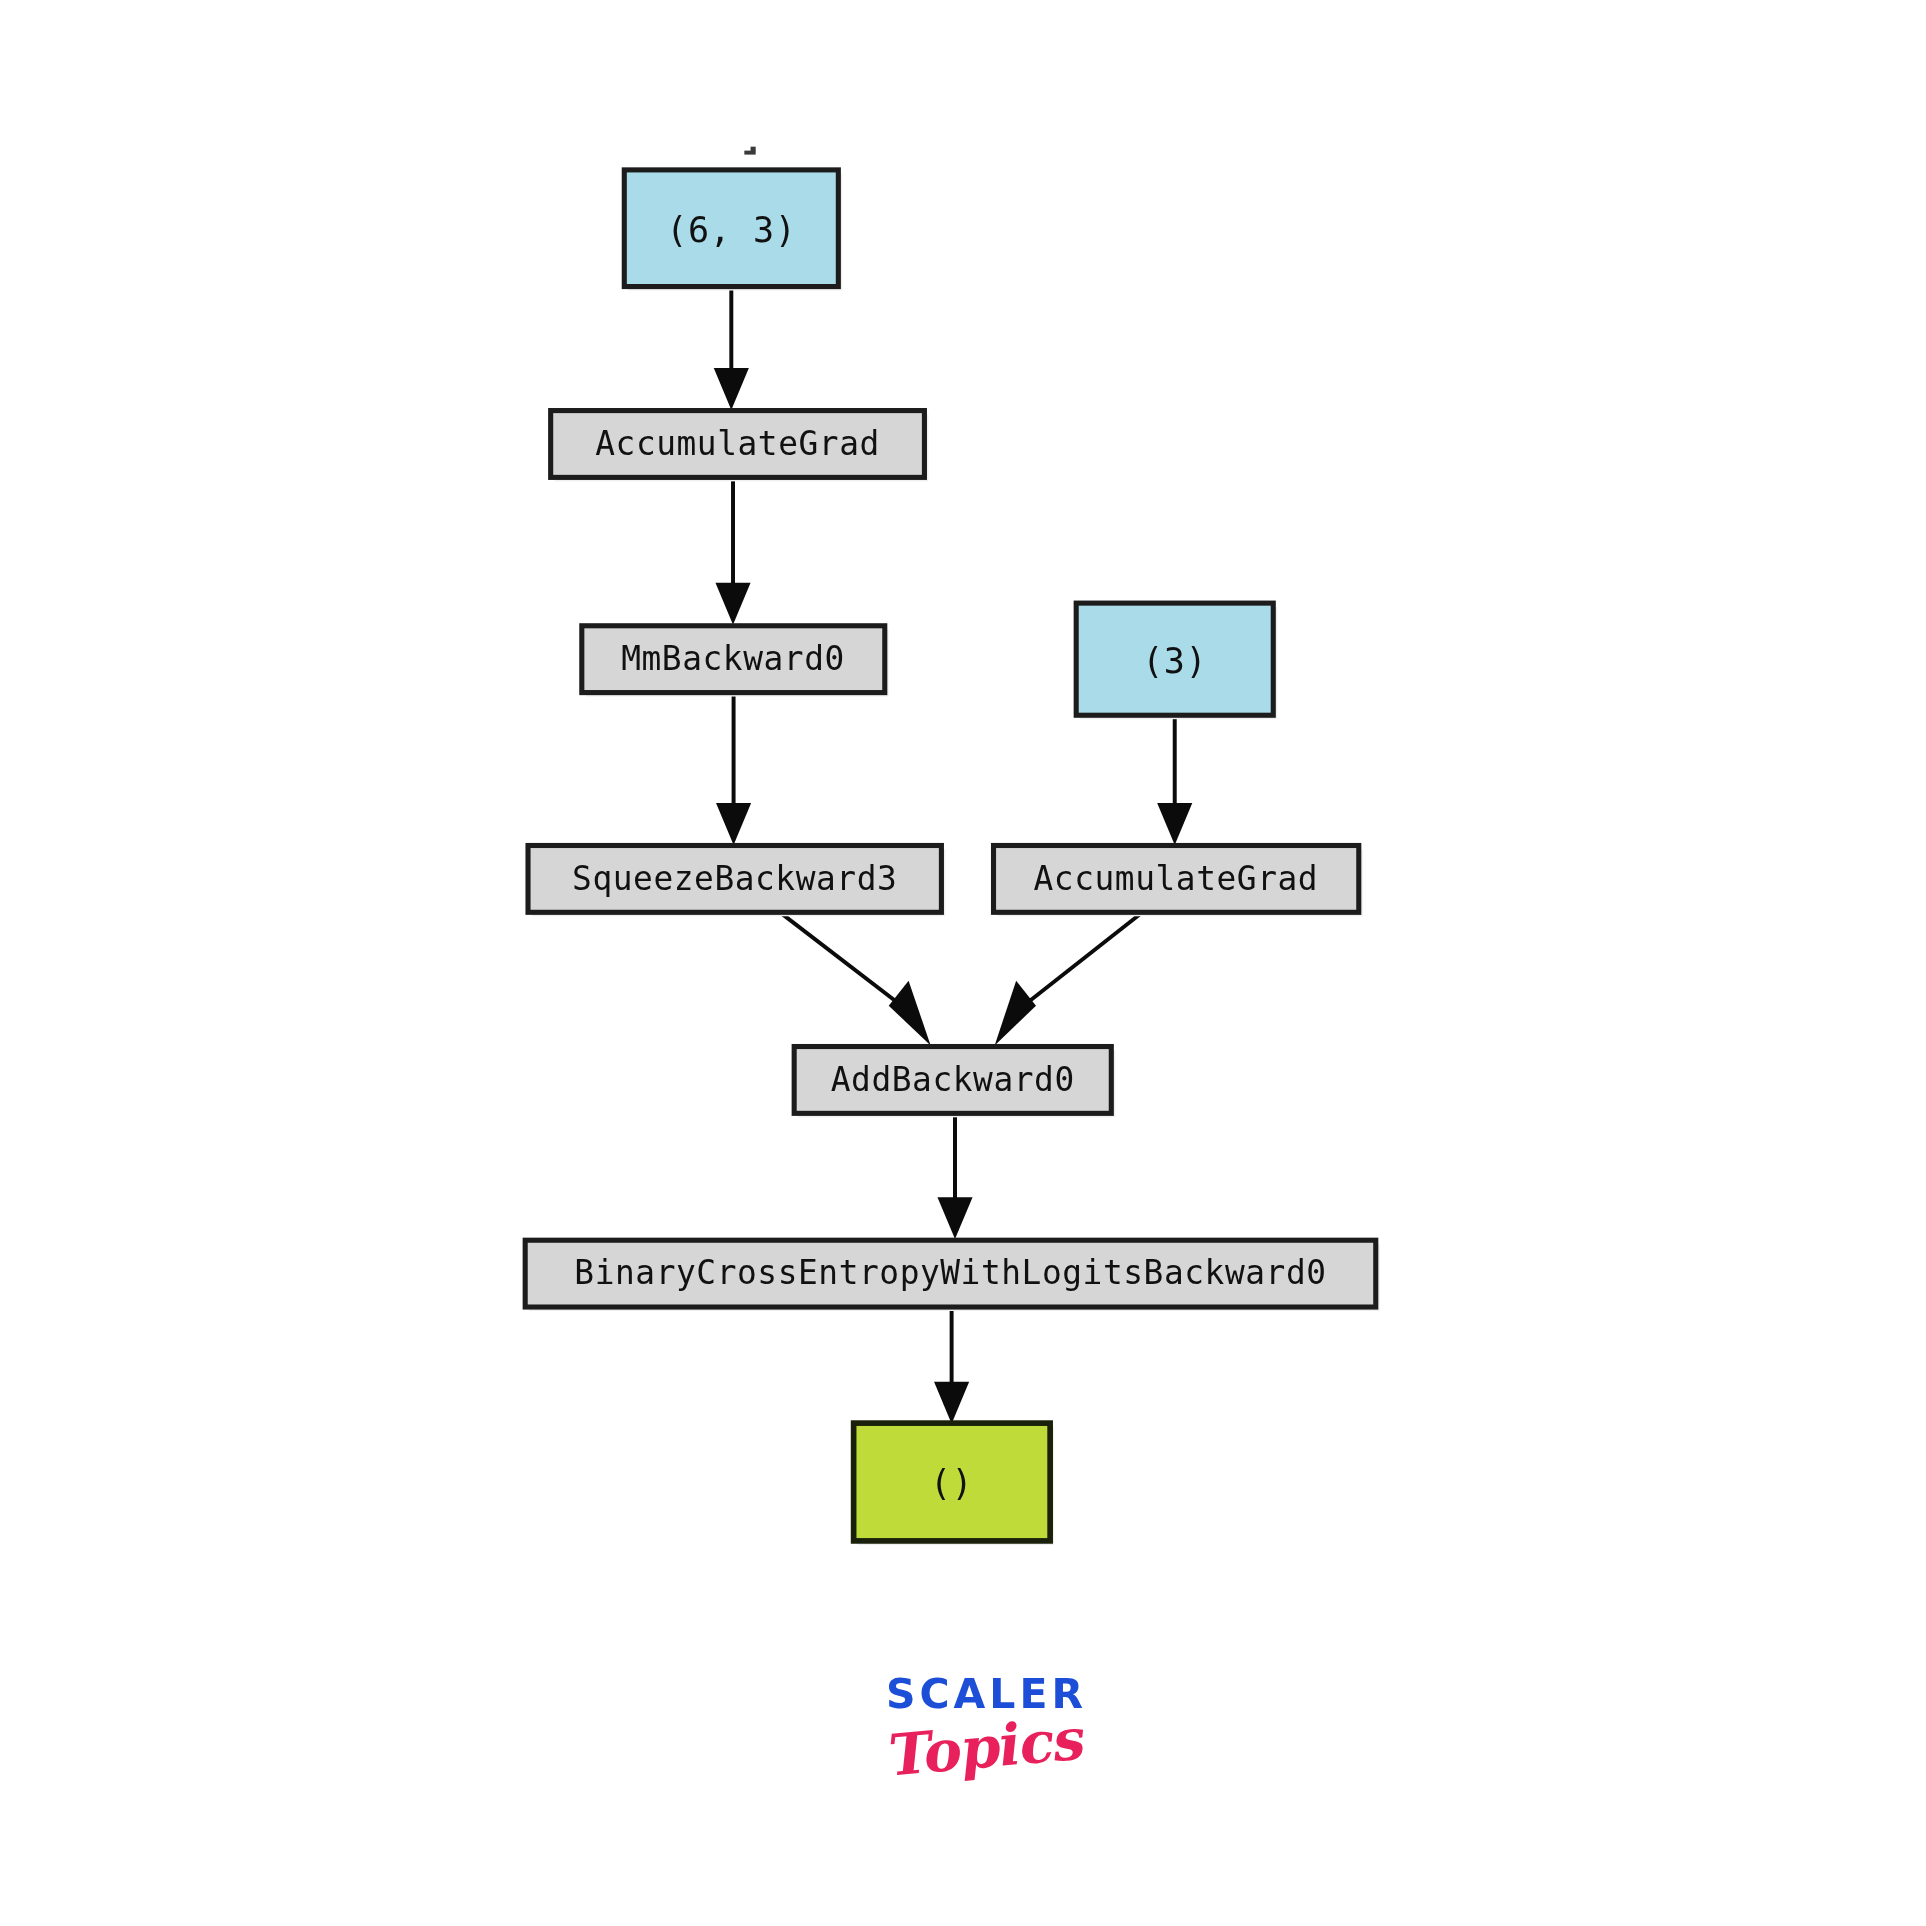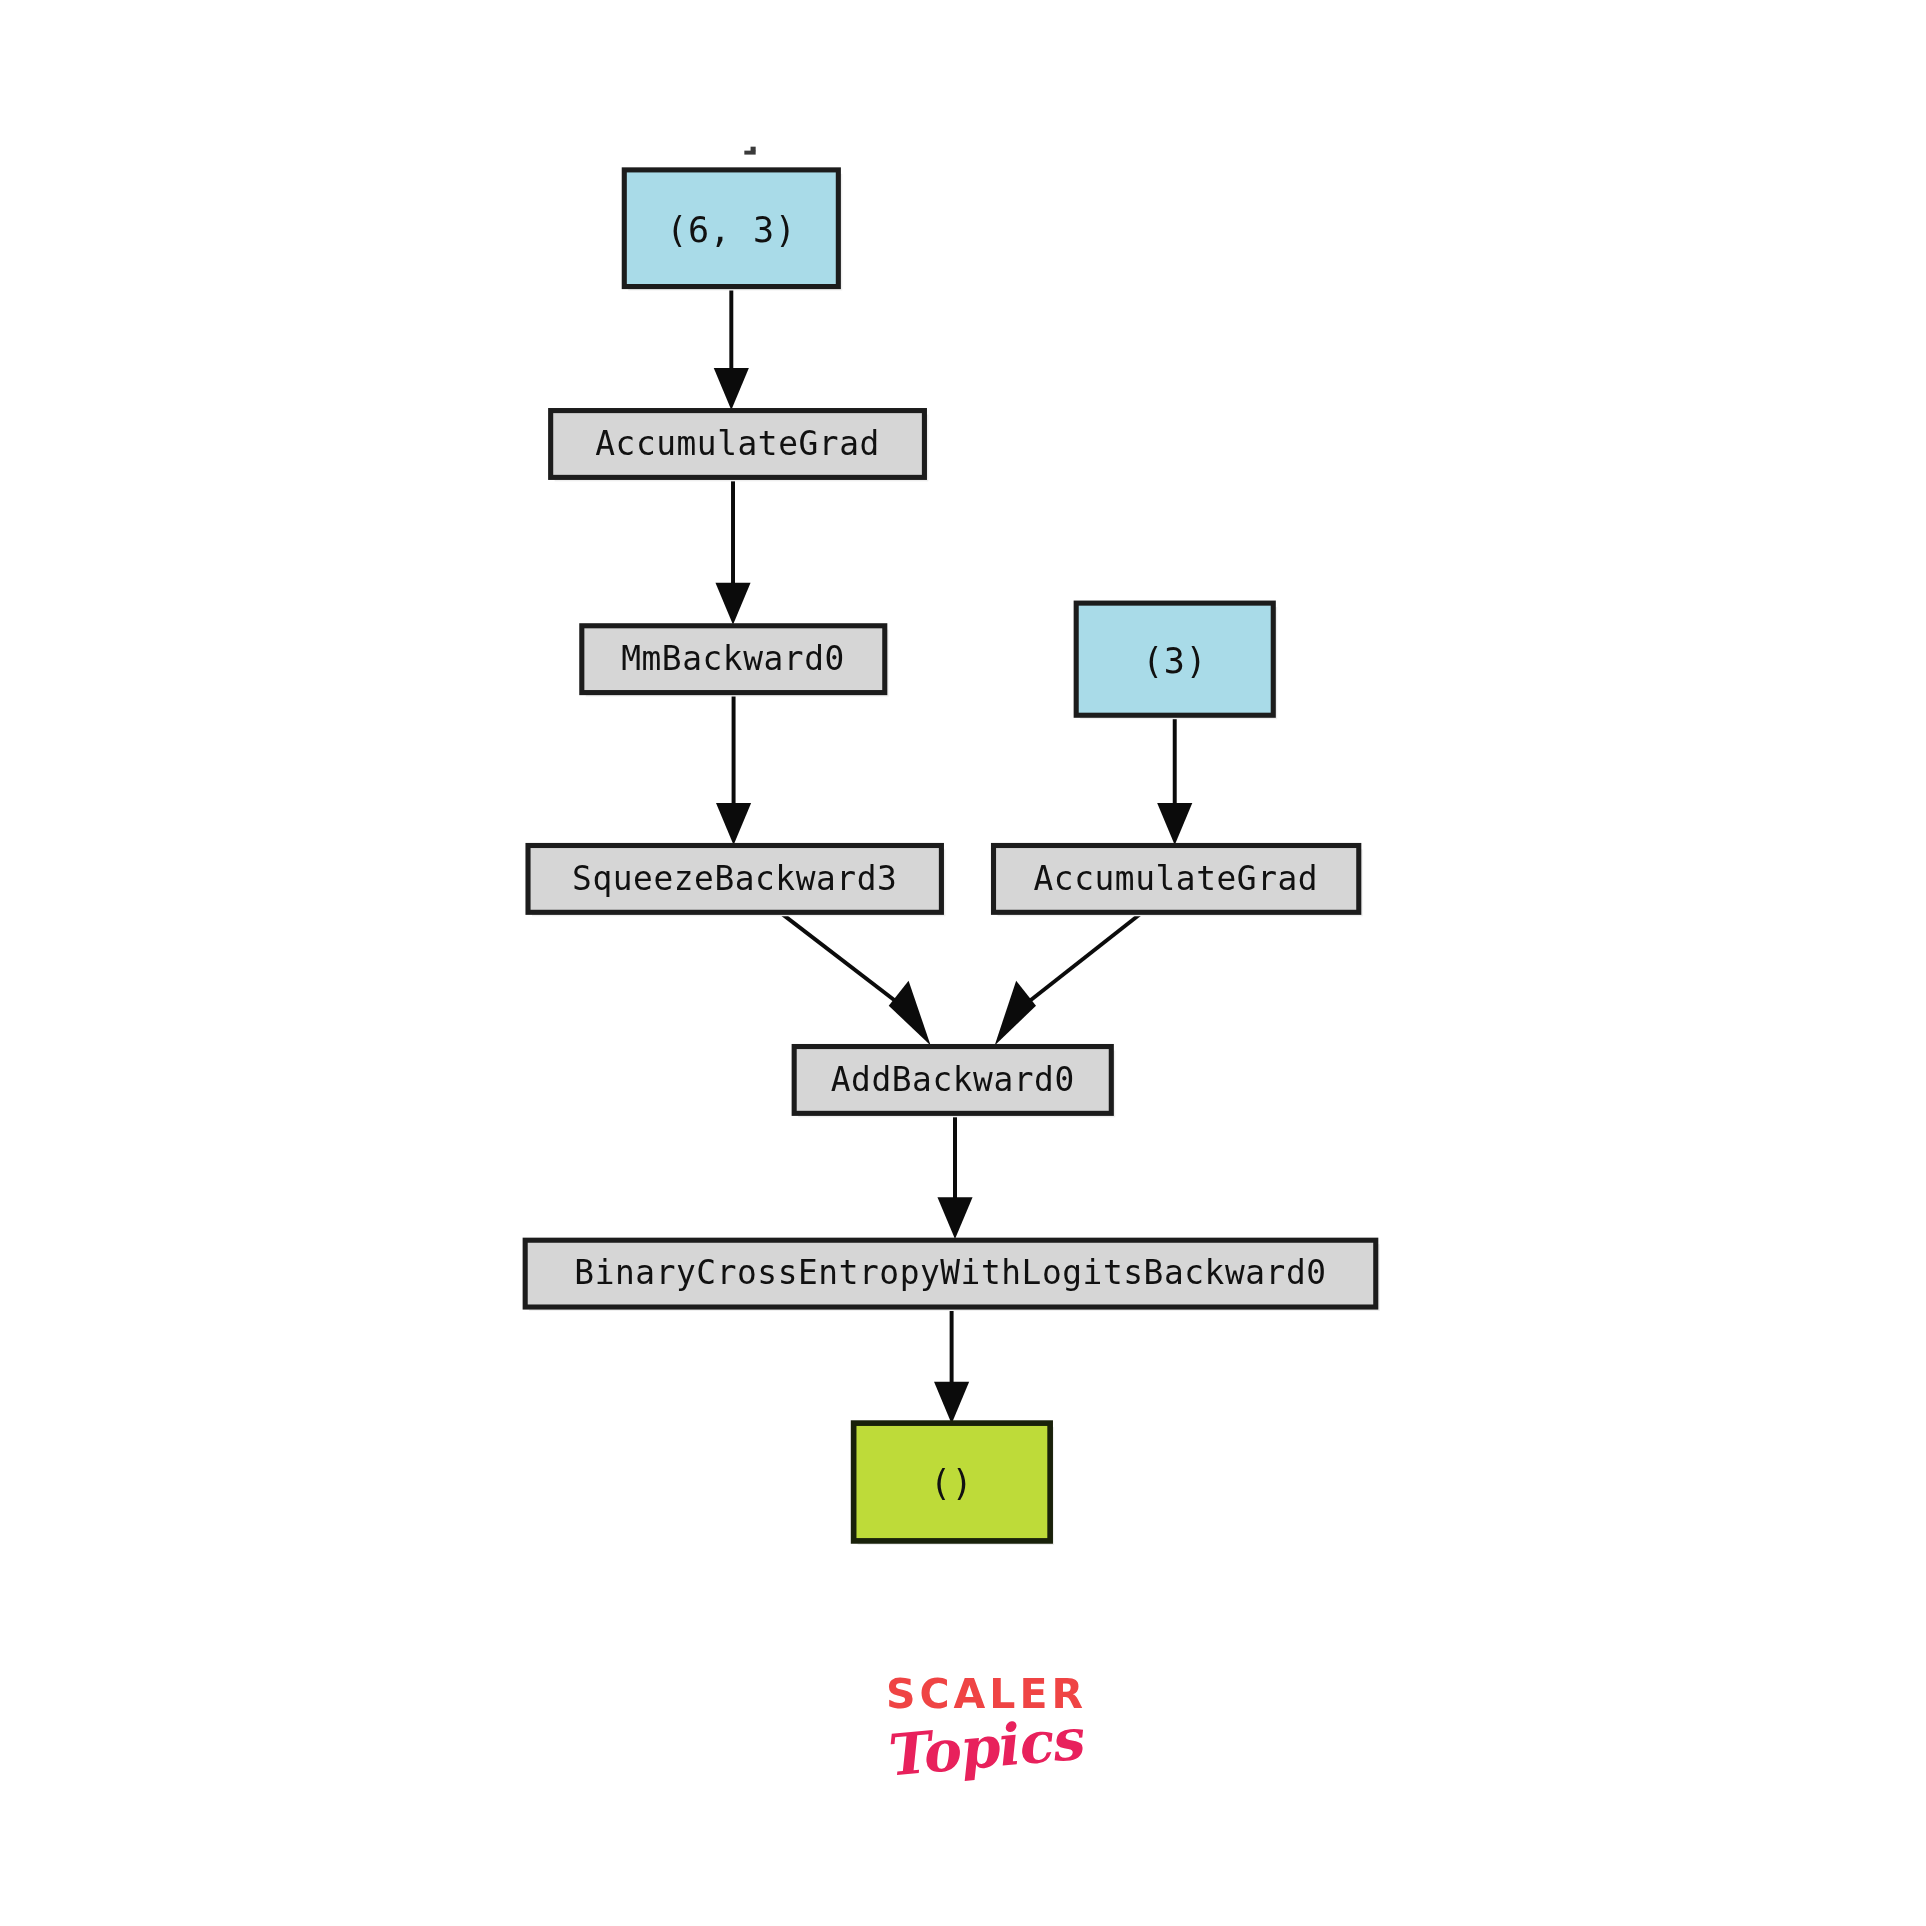--- a/index.html
+++ b/index.html
@@ -74,21 +74,21 @@
     width: 249px;
     height: 142px;
     text-align: center;
     user-select: none;
   }
   #logo .logo-scaler {
     font-family: "DejaVu Sans", "Liberation Sans", sans-serif;
     font-weight: bold;
     font-size: 41px;
     letter-spacing: 4px;
-    color: #ef4444;
+    color: #1d4ed8;
     line-height: 1;
   }
   #logo .logo-topics {
     font-family: "DejaVu Serif", "Liberation Serif", serif;
     font-style: italic;
     font-weight: bold;
     font-size: 57px;
     color: #e8215c;
     line-height: 1.05;
     margin-top: 2.3px;

